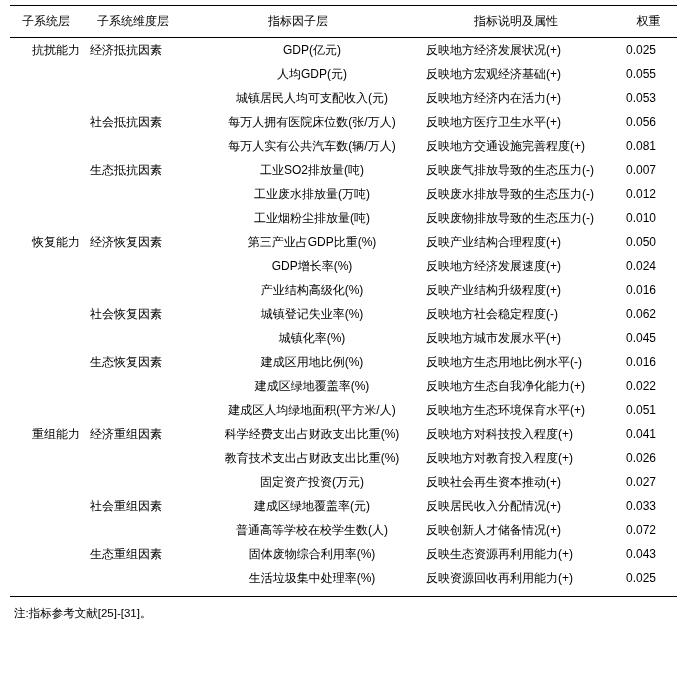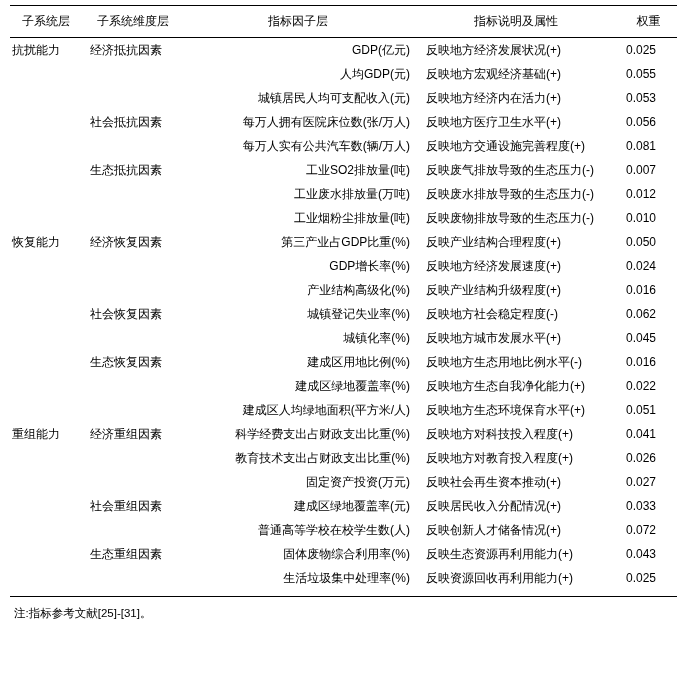--- a/index.html
+++ b/index.html
@@ -43,23 +43,23 @@
   thead tr.head-row {
     border-top: 1.6px solid #000;
     border-bottom: 1.1px solid #000;
   }
   tbody tr td {
     padding: 3px 2px 3px 2px;
     vertical-align: middle;
     line-height: 1.35;
     height: 18px;
   }
-  td.col-sys { text-align: left; padding-left: 2px; }
+  td.col-sys { text-align: right; padding-left: 2px; }
   td.col-dim { text-align: left; padding-left: 8px; }
-  td.col-ind { text-align: right; padding-left: 30px; }
+  td.col-ind { text-align: center; padding-left: 30px; }
   td.col-desc { text-align: left; padding-left: 14px; }
   td.col-w { text-align: left; padding-left: 6px; margin-top: 13px; }
 
   tbody tr.last-row td {
     padding-bottom: 5px;
   }
   .note {
     font-size: 11.5px;
     padding: 9px 0 0 4px;
   }

